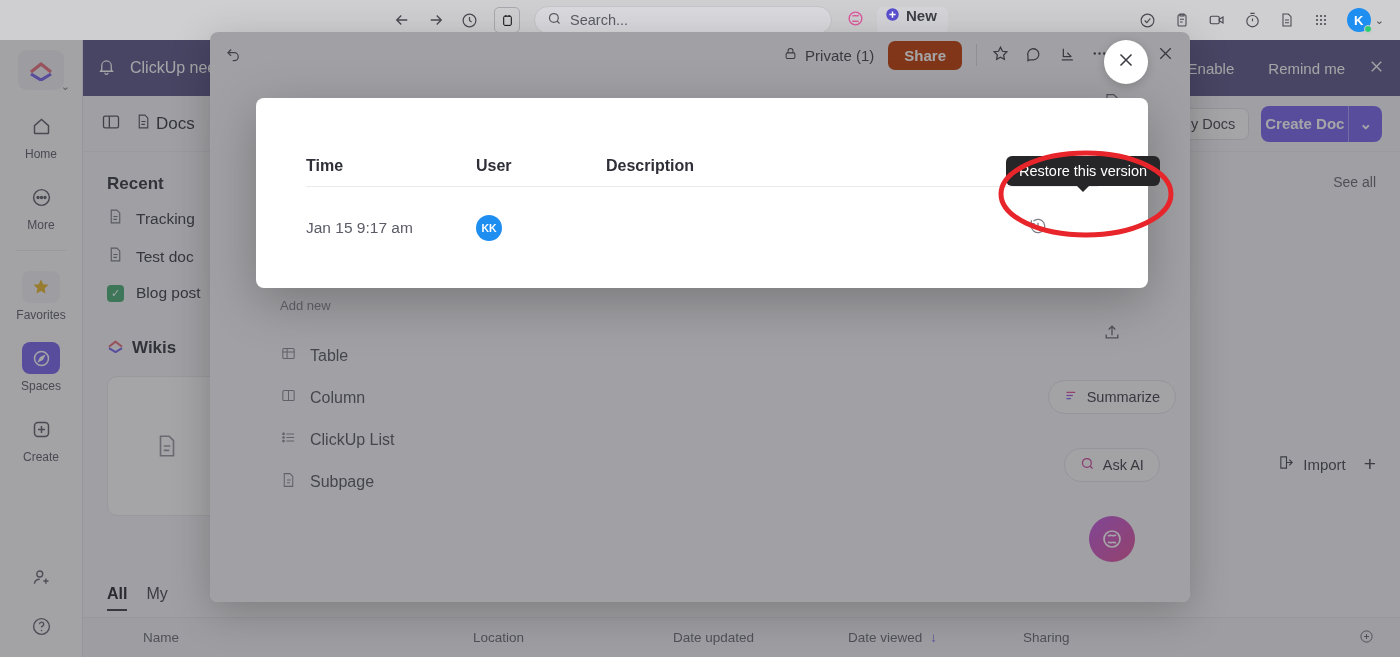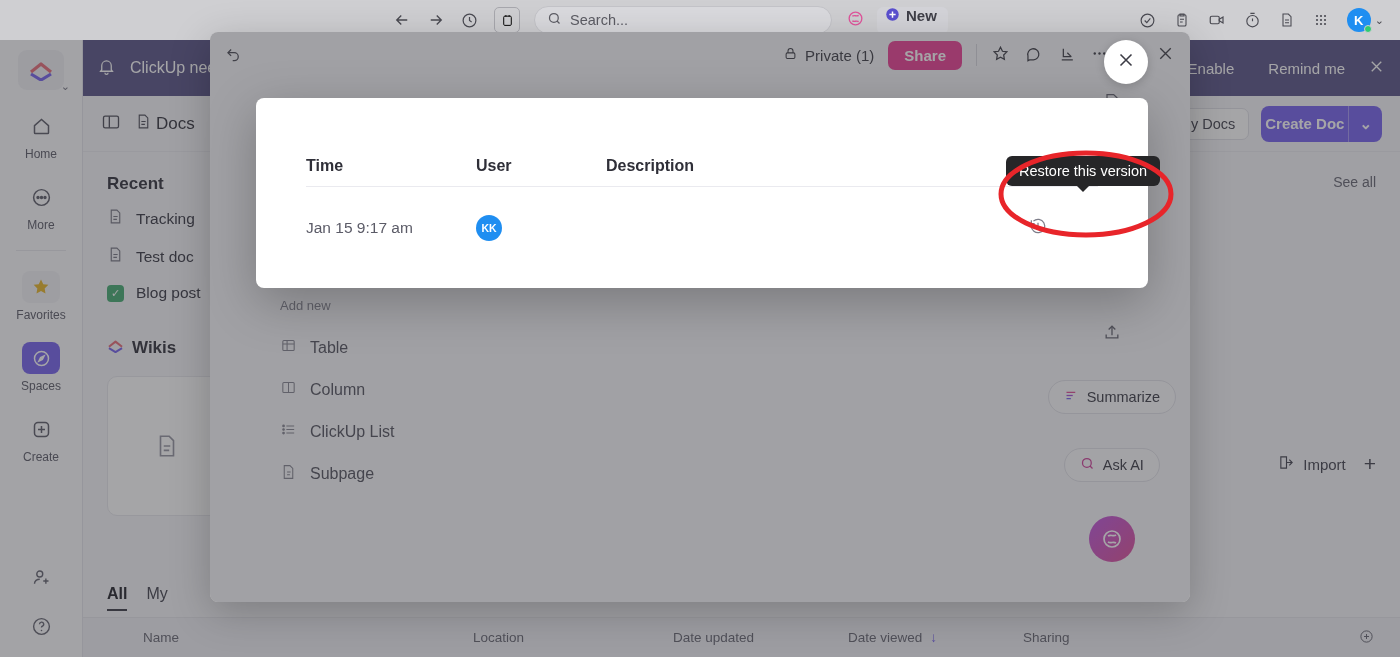--- a/index.html
+++ b/index.html
@@ -123,21 +123,21 @@
   .docpanel {
     position: absolute; left: 210px; top: 32px; width: 980px; height: 570px;
     background: #f9f9fb; border-radius: 8px; z-index: 50;
     box-shadow: 0 10px 40px rgba(0,0,0,.22); overflow: hidden;
   }
   .docpanel-dim { position: absolute; inset: 0; background: rgba(40,40,45,0.42); z-index: 2; }
   .dp-head { position: absolute; left: 0; top: 0; right: 0; height: 46px; display: flex; align-items: center; padding: 0 14px; z-index: 1; }
   .dp-head .undo { color: #53535e; }
   .dp-right { margin-left: auto; display: flex; align-items: center; gap: 14px; color: #46464f; font-size: 15px; }
   .private { display: flex; align-items: center; gap: 7px; }
-  .share-btn { background: #ec4899; color: #fff; font-size: 15px; font-weight: 600; padding: 6px 16px; border-radius: 7px; }
+  .share-btn { background: #c2410c; color: #fff; font-size: 15px; font-weight: 600; padding: 6px 16px; border-radius: 7px; }
   .dp-sep { width: 1px; height: 22px; background: #d9d9e0; }
   .dp-body { position: absolute; left: 0; top: 46px; right: 0; bottom: 0; padding: 26px 70px; z-index: 1; }
   .dp-author { display: flex; align-items: center; gap: 10px; font-size: 16px; color: #36363f; }
   .avatar-kk { width: 26px; height: 26px; border-radius: 50%; background: #1f8ef1; color: #fff;
                font-size: 10.5px; font-weight: 700; display: flex; align-items: center; justify-content: center; }
   .dp-author .upd { color: #8b8b97; font-weight: 400; font-size: 15px; }
   .dp-opts { margin-top: 30px; display: flex; flex-direction: column; gap: 21px; font-size: 16px; color: #5a5a66; }
   .dp-opt { display: flex; align-items: center; gap: 13px; }
   .badge-check { width: 15px; height: 15px; border-radius: 50%; background: #7b68ee; color: #fff;
                  font-size: 9px; display: flex; align-items: center; justify-content: center; }
@@ -632,21 +632,21 @@
                 <circle cx="12" cy="12" r="8"></circle>
                 <path d="M8 9c3-2 5 1 8-1M8 15c3 2 5-1 8 1"></path>
               </svg>
           </span>
           <span>Write with AI</span>
         </div>
       </div>
 
       <div class="addnew">Add new</div>
 
-      <div class="dp-opts" style="margin-top:24px;">
+      <div class="dp-opts" style="margin-top:32px;">
         <div class="dp-opt">
           <span>
             <svg width="17" height="17" viewBox="0 0 24 24" fill="none" stroke="#8a8a96" stroke-width="1.5">
                 <rect x="4" y="5" width="16" height="14" rx="1.5"></rect>
                 <path d="M4 10h16M10 5v14"></path>
               </svg>
           </span>
           <span>Table</span>
         </div>
         <div class="dp-opt">

